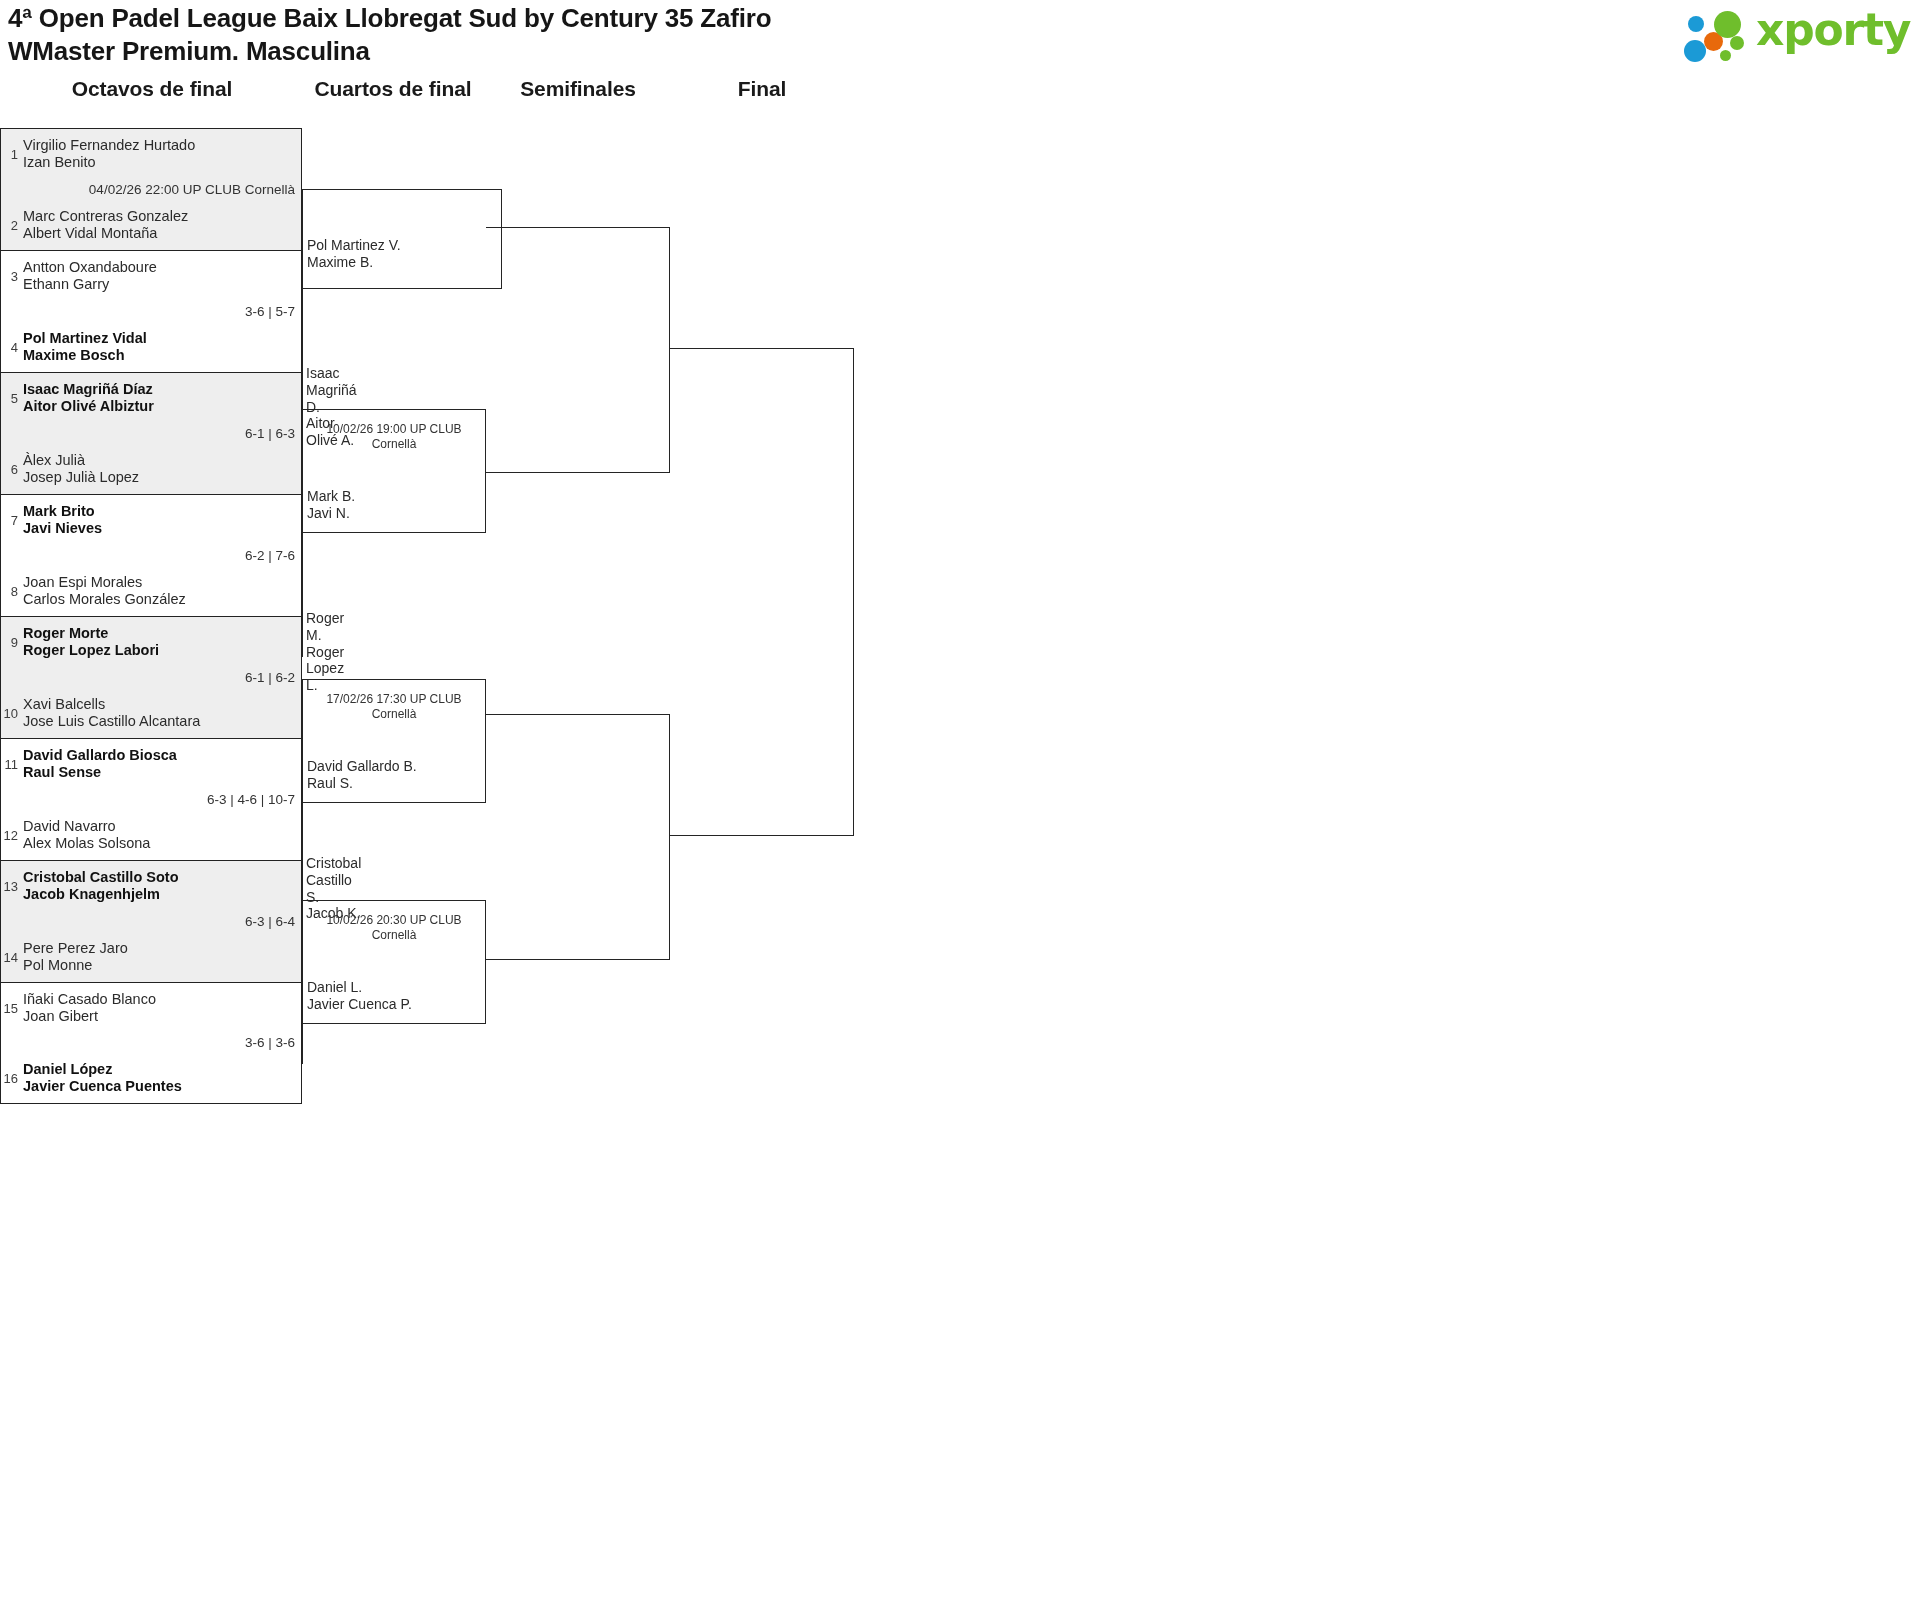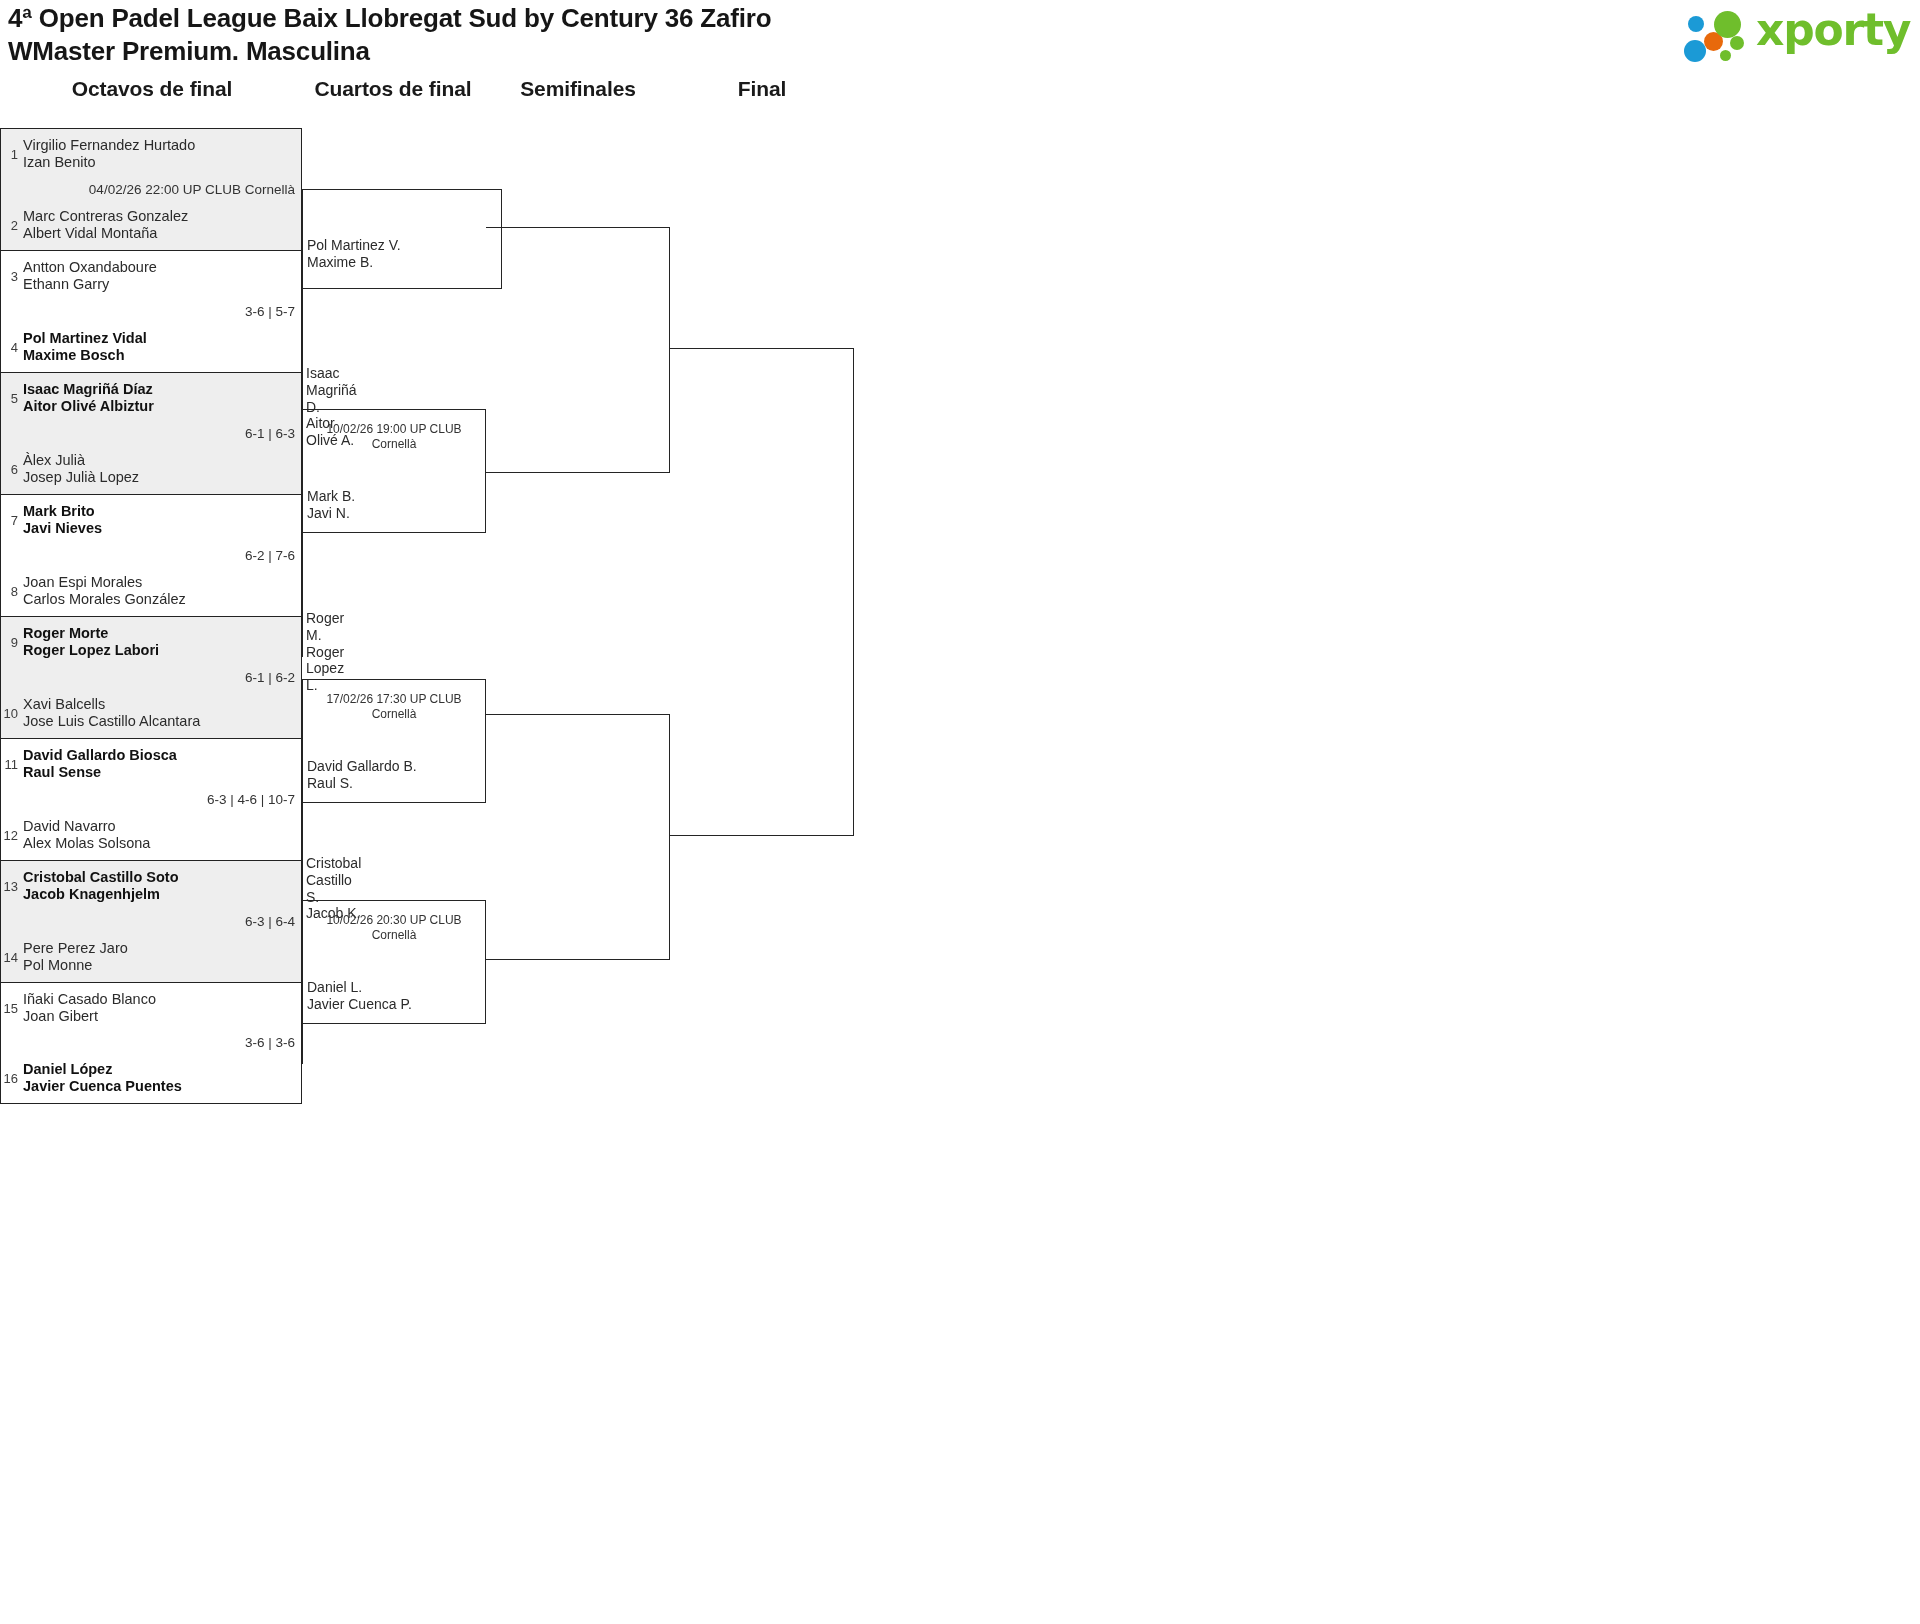--- a/index.html
+++ b/index.html
@@ -131,21 +131,21 @@
     position: absolute;
     width: 1.2px;
     background: #242424;
   }
 </style>
 </head>
 <body>
 
 <div id="page">
 
-  <div id="header-title">4ª Open Padel League Baix Llobregat Sud by Century 36 Zafiro
+  <div id="header-title">4ª Open Padel League Baix Llobregat Sud by Century 35 Zafiro
 WMaster Premium. Masculina</div>
 
   <div id="logo">
     <div class="dot" style="left:6px;  top:8px;  width:16px; height:16px; background:#1b9ad6;"></div>
     <div class="dot" style="left:22px; top:24px; width:19px; height:19px; background:#e8690b;"></div>
     <div class="dot" style="left:2px;  top:32px; width:22px; height:22px; background:#1b9ad6;"></div>
     <div class="dot" style="left:32px; top:3px;  width:27px; height:27px; background:#6fbe2c;"></div>
     <div class="dot" style="left:48px; top:28px; width:14px; height:14px; background:#6fbe2c;"></div>
     <div class="dot" style="left:38px; top:42px; width:11px; height:11px; background:#6fbe2c;"></div>
     <div id="logo-text">xporty</div>

